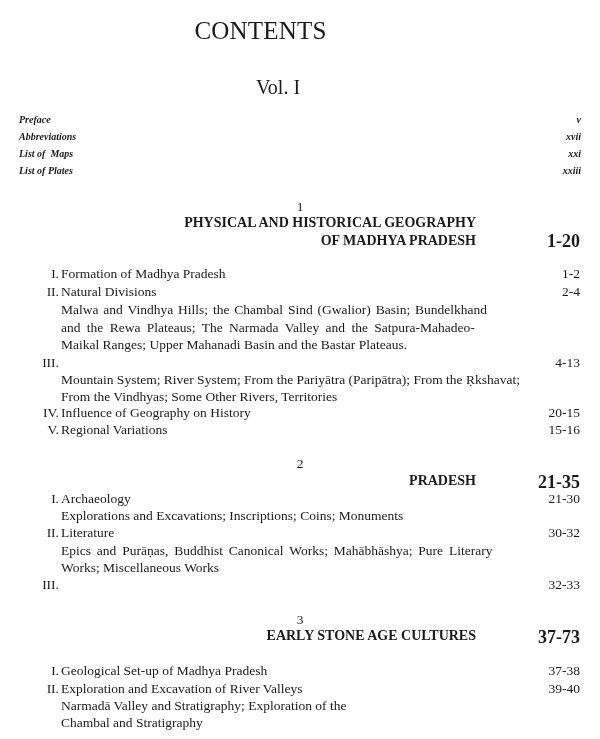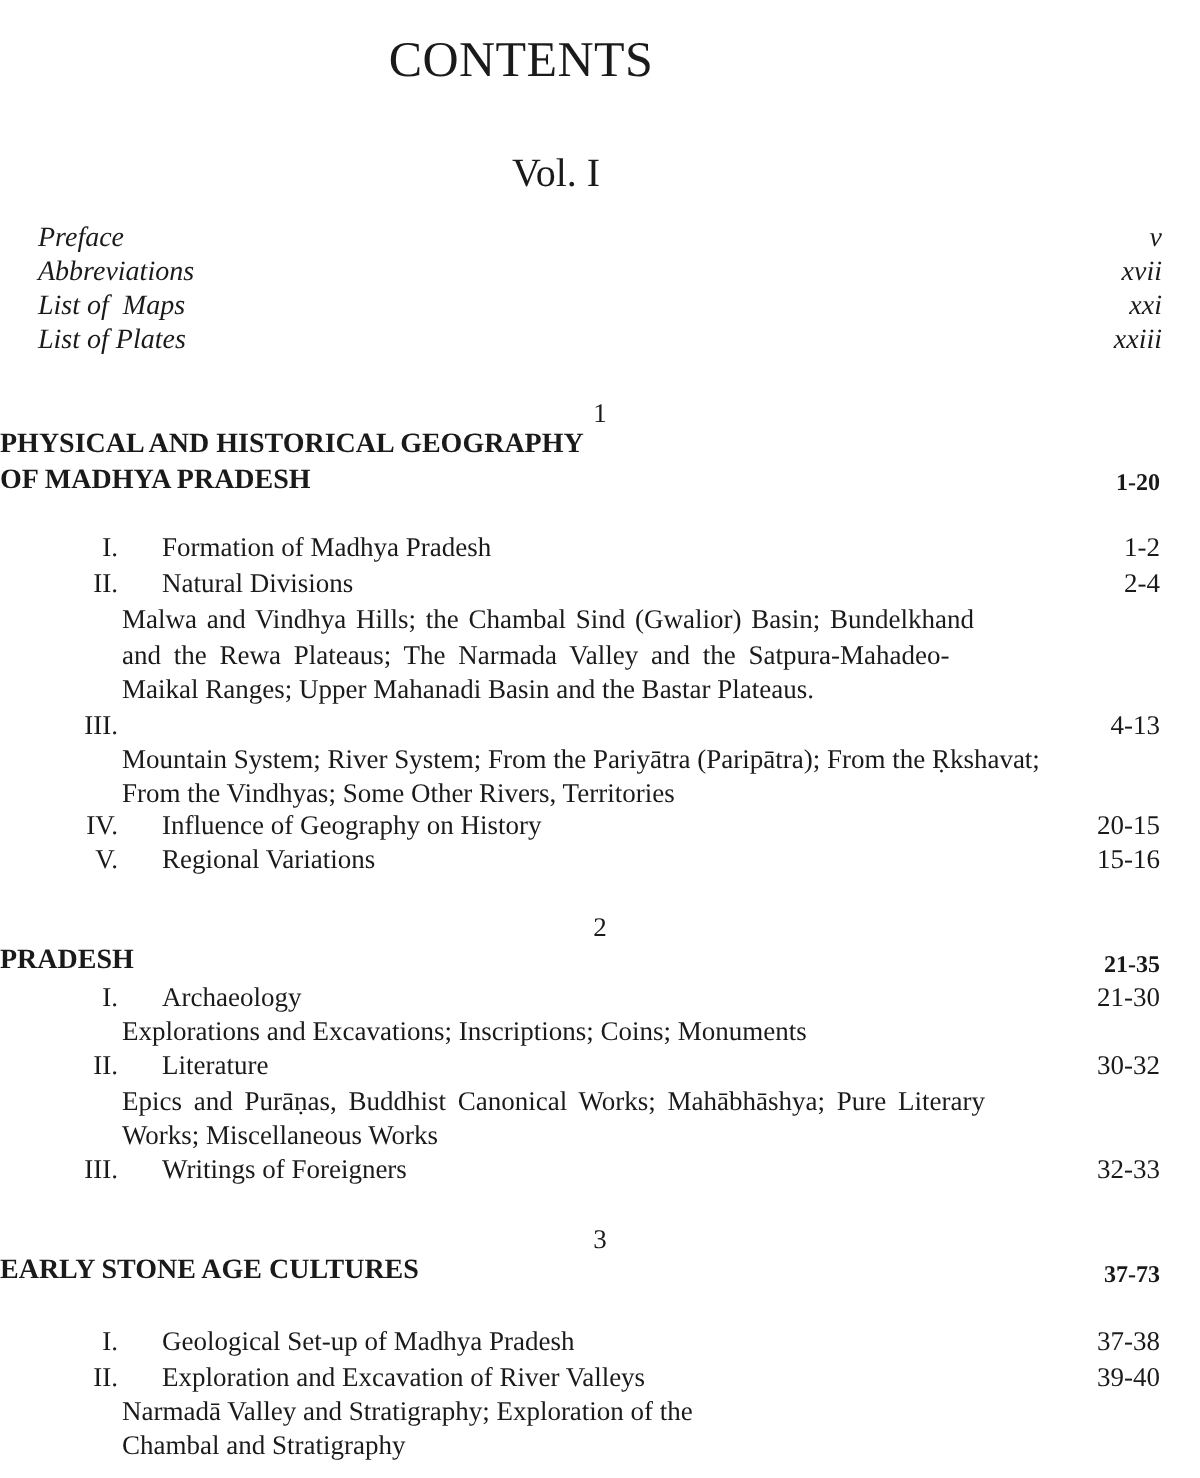--- a/index.html
+++ b/index.html
@@ -19,44 +19,44 @@
     .title {
       left: 0; width: 521px; text-align: center;
       top: 14px; font-size: 25px; line-height: 34px; letter-spacing: 0.2px;
     }
     .vol {
       left: 0; width: 556px; text-align: center;
       top: 74px; font-size: 20px; line-height: 26px;
     }
     .fm-row {
       left: 19px; width: 562px; height: 17px;
-      font-size: 14px; font-style: italic; font-weight: normal;
+      font-size: 10px; font-style: italic; font-weight: bold;
       line-height: 17px;
     }
     .fm-row .lbl { position: absolute; left: 0; }
     .fm-row .pg { position: absolute; right: 0; }
     .ch-num {
       left: 0; width: 600px; text-align: center;
       font-size: 13.5px; line-height: 17px;
     }
     .ch-title {
-      left: 0; width: 476px; text-align: left;
+      left: 0; width: 476px; text-align: right;
       font-size: 14px; line-height: 18px; font-weight: bold; font-family: Liberation Serif, serif;
     }
     .ch-pages {
-      right: 20px; font-size: 12px; font-weight: bold; line-height: 18px;
+      right: 20px; font-size: 18px; font-weight: bold; line-height: 18px;
     }
     .sec-row {
       left: 0; width: 600px; height: 17px;
       font-size: 13.5px; line-height: 17px;
     }
     .sec-row .num {
       position: absolute; right: 541px; text-align: right;
     }
-    .sec-row .txt { position: absolute; left: 61px; margin-left: 20px; }
+    .sec-row .txt { position: absolute; left: 61px; }
     .sec-row .pg { position: absolute; right: 20px; }
     .sub-line {
       left: 61px; font-size: 13.5px; line-height: 17px; white-space: nowrap;
     }
   </style>
 </head>
 <body>
 
 <div class="abs title">CONTENTS</div>
 <div class="abs vol">Vol. I</div>
@@ -129,21 +129,20 @@
 <div class="abs sec-row" style="top:524px">
   <span class="num">II.</span>
   <span class="txt">Literature</span>
   <span class="pg">30-32</span>
 </div>
 <div class="abs sub-line" style="top:542px; word-spacing:2.5px">Epics and Purāṇas, Buddhist Canonical Works; Mahābhāshya; Pure Literary</div>
 <div class="abs sub-line" style="top:559px">Works; Miscellaneous Works</div>
 
 <div class="abs sec-row" style="top:576px">
   <span class="num">III.</span>
-  <span class="txt">Writings of Foreigners</span>
   <span class="pg">32-33</span>
 </div>
 
 <div class="abs ch-num" style="top:611px">3</div>
 <div class="abs ch-title" style="top:627px">EARLY STONE AGE CULTURES</div>
 <div class="abs ch-pages" style="top:628px">37-73</div>
 
 <div class="abs sec-row" style="top:662px">
   <span class="num">I.</span>
   <span class="txt">Geological Set-up of Madhya Pradesh</span>

